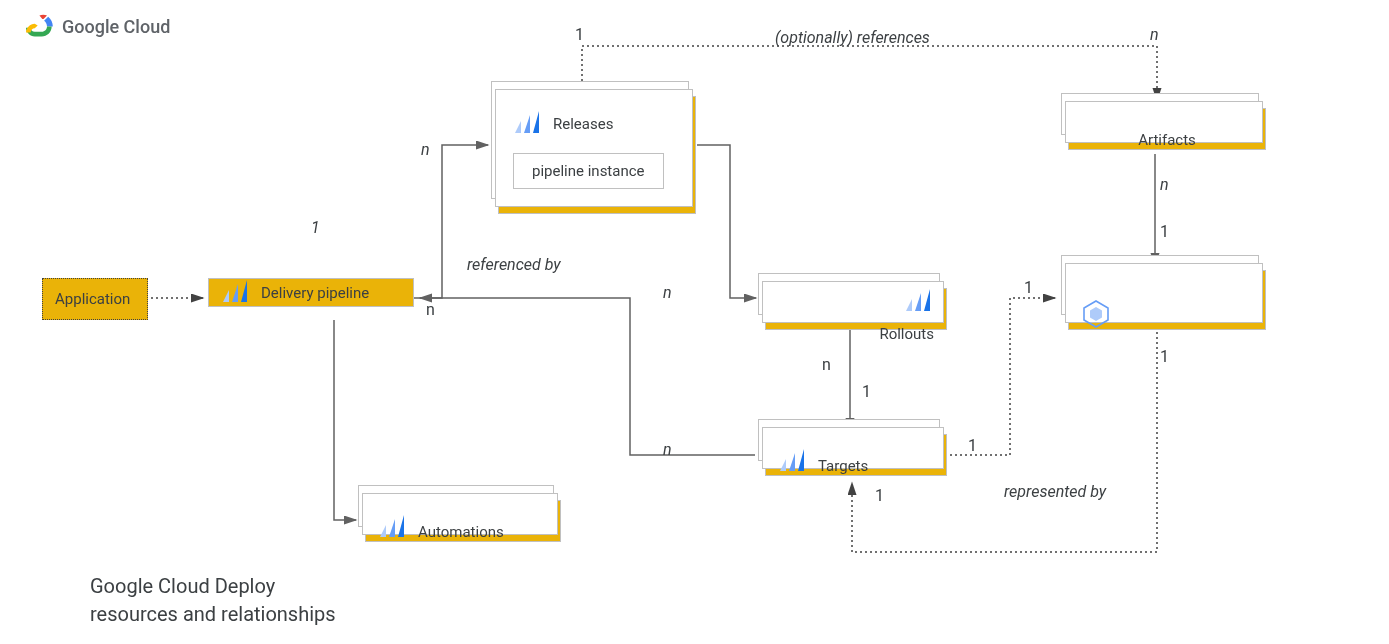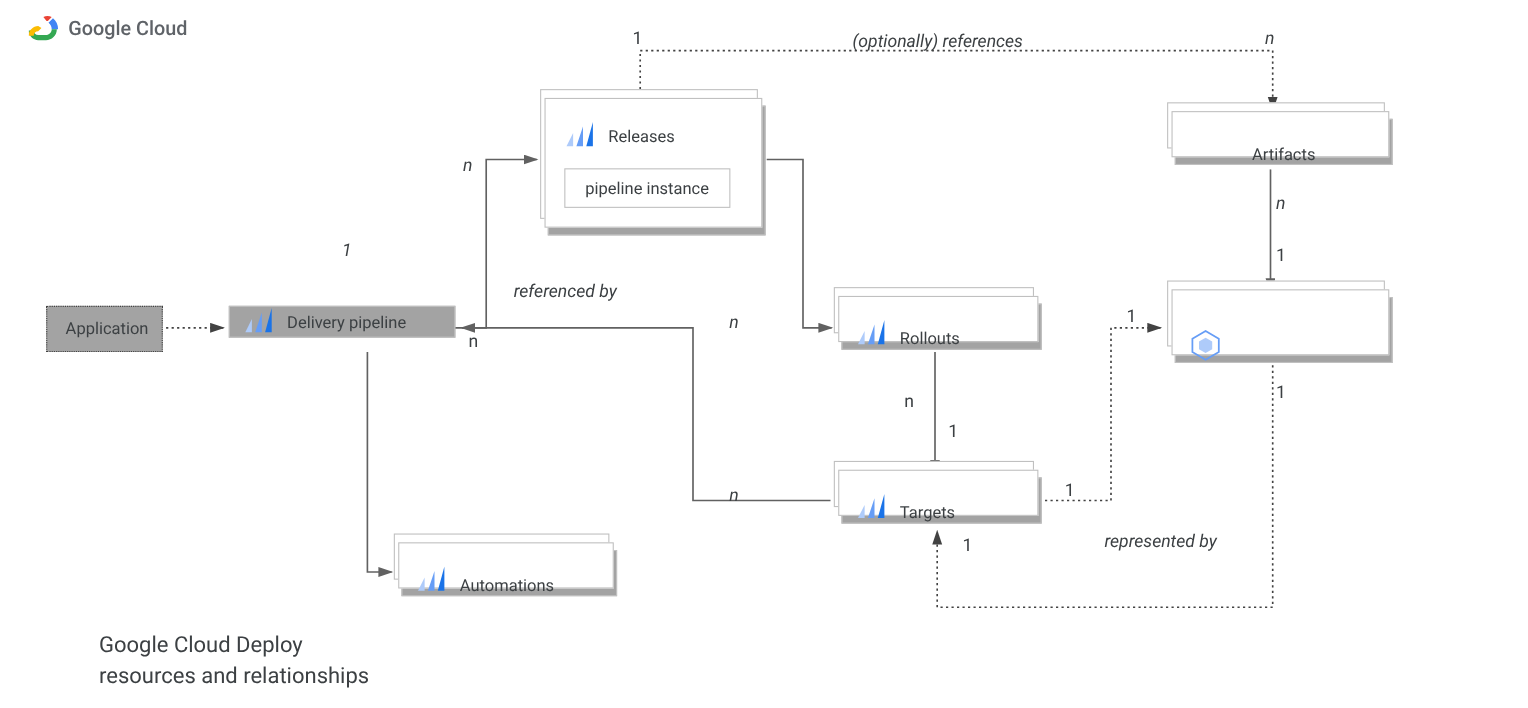--- a/index.html
+++ b/index.html
@@ -10,21 +10,21 @@
       height: 644px;
       position: relative;
       overflow: hidden;
     }
     .gc-logo { position: absolute; left: 26px; top: 14px; display: flex; align-items: center; gap: 8px; }
     .gc-logo-text { font-size: 18px; color: #5f6368; }
     .gc-logo-text b { color: #5f6368; font-weight: 500; }
     .caption { position: absolute; left: 90px; top: 572px; font-size: 20px; color: #3c4043; line-height: 1.4; }
     .node {
       position: absolute;
-      background: #a3a3a3;
+      background: #eab308;
       border: 1px solid #c0c0c0;
       display: flex;
       align-items: center;
       padding: 0 12px;
       gap: 10px;
       font-size: 15px;
       color: #3c4043;
     }
     .node-dotted { border: 1.5px dotted #424242; }
     .node-stack::before, .node-stack::after {
@@ -114,21 +114,21 @@
 <div class="lbl upright" style="left:968px; top:436px;">1</div>
 <div class="lbl upright" style="left:1024px; top:278px;">1</div>
 <div class="lbl" style="left:1160px; top:175px;">n</div>
 <div class="lbl upright" style="left:1160px; top:222px;">1</div>
 <div class="lbl upright" style="left:1160px; top:347px;">1</div>
 
 <div class="lbl" style="left:775px; top:28px;">(optionally) references</div>
 <div class="lbl" style="left:467px; top:255px;">referenced by</div>
 <div class="lbl" style="left:1004px; top:482px;">represented by</div>
 
-<div class="node node-dotted" style="left:42px; top:278px; width:106px; height:42px; justify-content:flex-end;">
+<div class="node node-dotted" style="left:42px; top:278px; width:106px; height:42px; justify-content:flex-start;">
   <span>Application</span>
 </div>
 
 <div class="node" style="left:208px; top:278px; width:206px; height:29px;">
   <svg class="icon-bars" viewBox="0 0 30 26">
     <path d="M2 22 L8 10 L8 22 Z" fill="#aecbfa"></path>
       <path d="M11 22 L17 4 L17 22 Z" fill="#669df6"></path>
       <path d="M20 22 L26 0 L26 22 Z" fill="#1a73e8"></path>
   </svg>
   <span>Delivery pipeline</span>
@@ -141,21 +141,21 @@
         <path d="M11 22 L17 4 L17 22 Z" fill="#669df6"></path>
         <path d="M20 22 L26 0 L26 22 Z" fill="#1a73e8"></path>
     </svg>
     <span>Releases</span>
   </div>
   <div class="inner-box">
     <span>pipeline instance</span>
   </div>
 </div>
 
-<div class="node node-stack" style="left:765px; top:276px; width:182px; height:42px;">
+<div class="node node-stack" style="left:765px; top:288px; width:182px; height:42px;flex-direction:column;">
   <svg class="icon-bars" viewBox="0 0 30 26">
     <path d="M2 22 L8 10 L8 22 Z" fill="#aecbfa"></path>
       <path d="M11 22 L17 4 L17 22 Z" fill="#669df6"></path>
       <path d="M20 22 L26 0 L26 22 Z" fill="#1a73e8"></path>
   </svg>
   <span>Rollouts</span>
 </div>
 
 <div class="node node-stack" style="left:765px; top:434px; width:182px; height:42px;">
   <svg class="icon-bars" viewBox="0 0 30 26">

